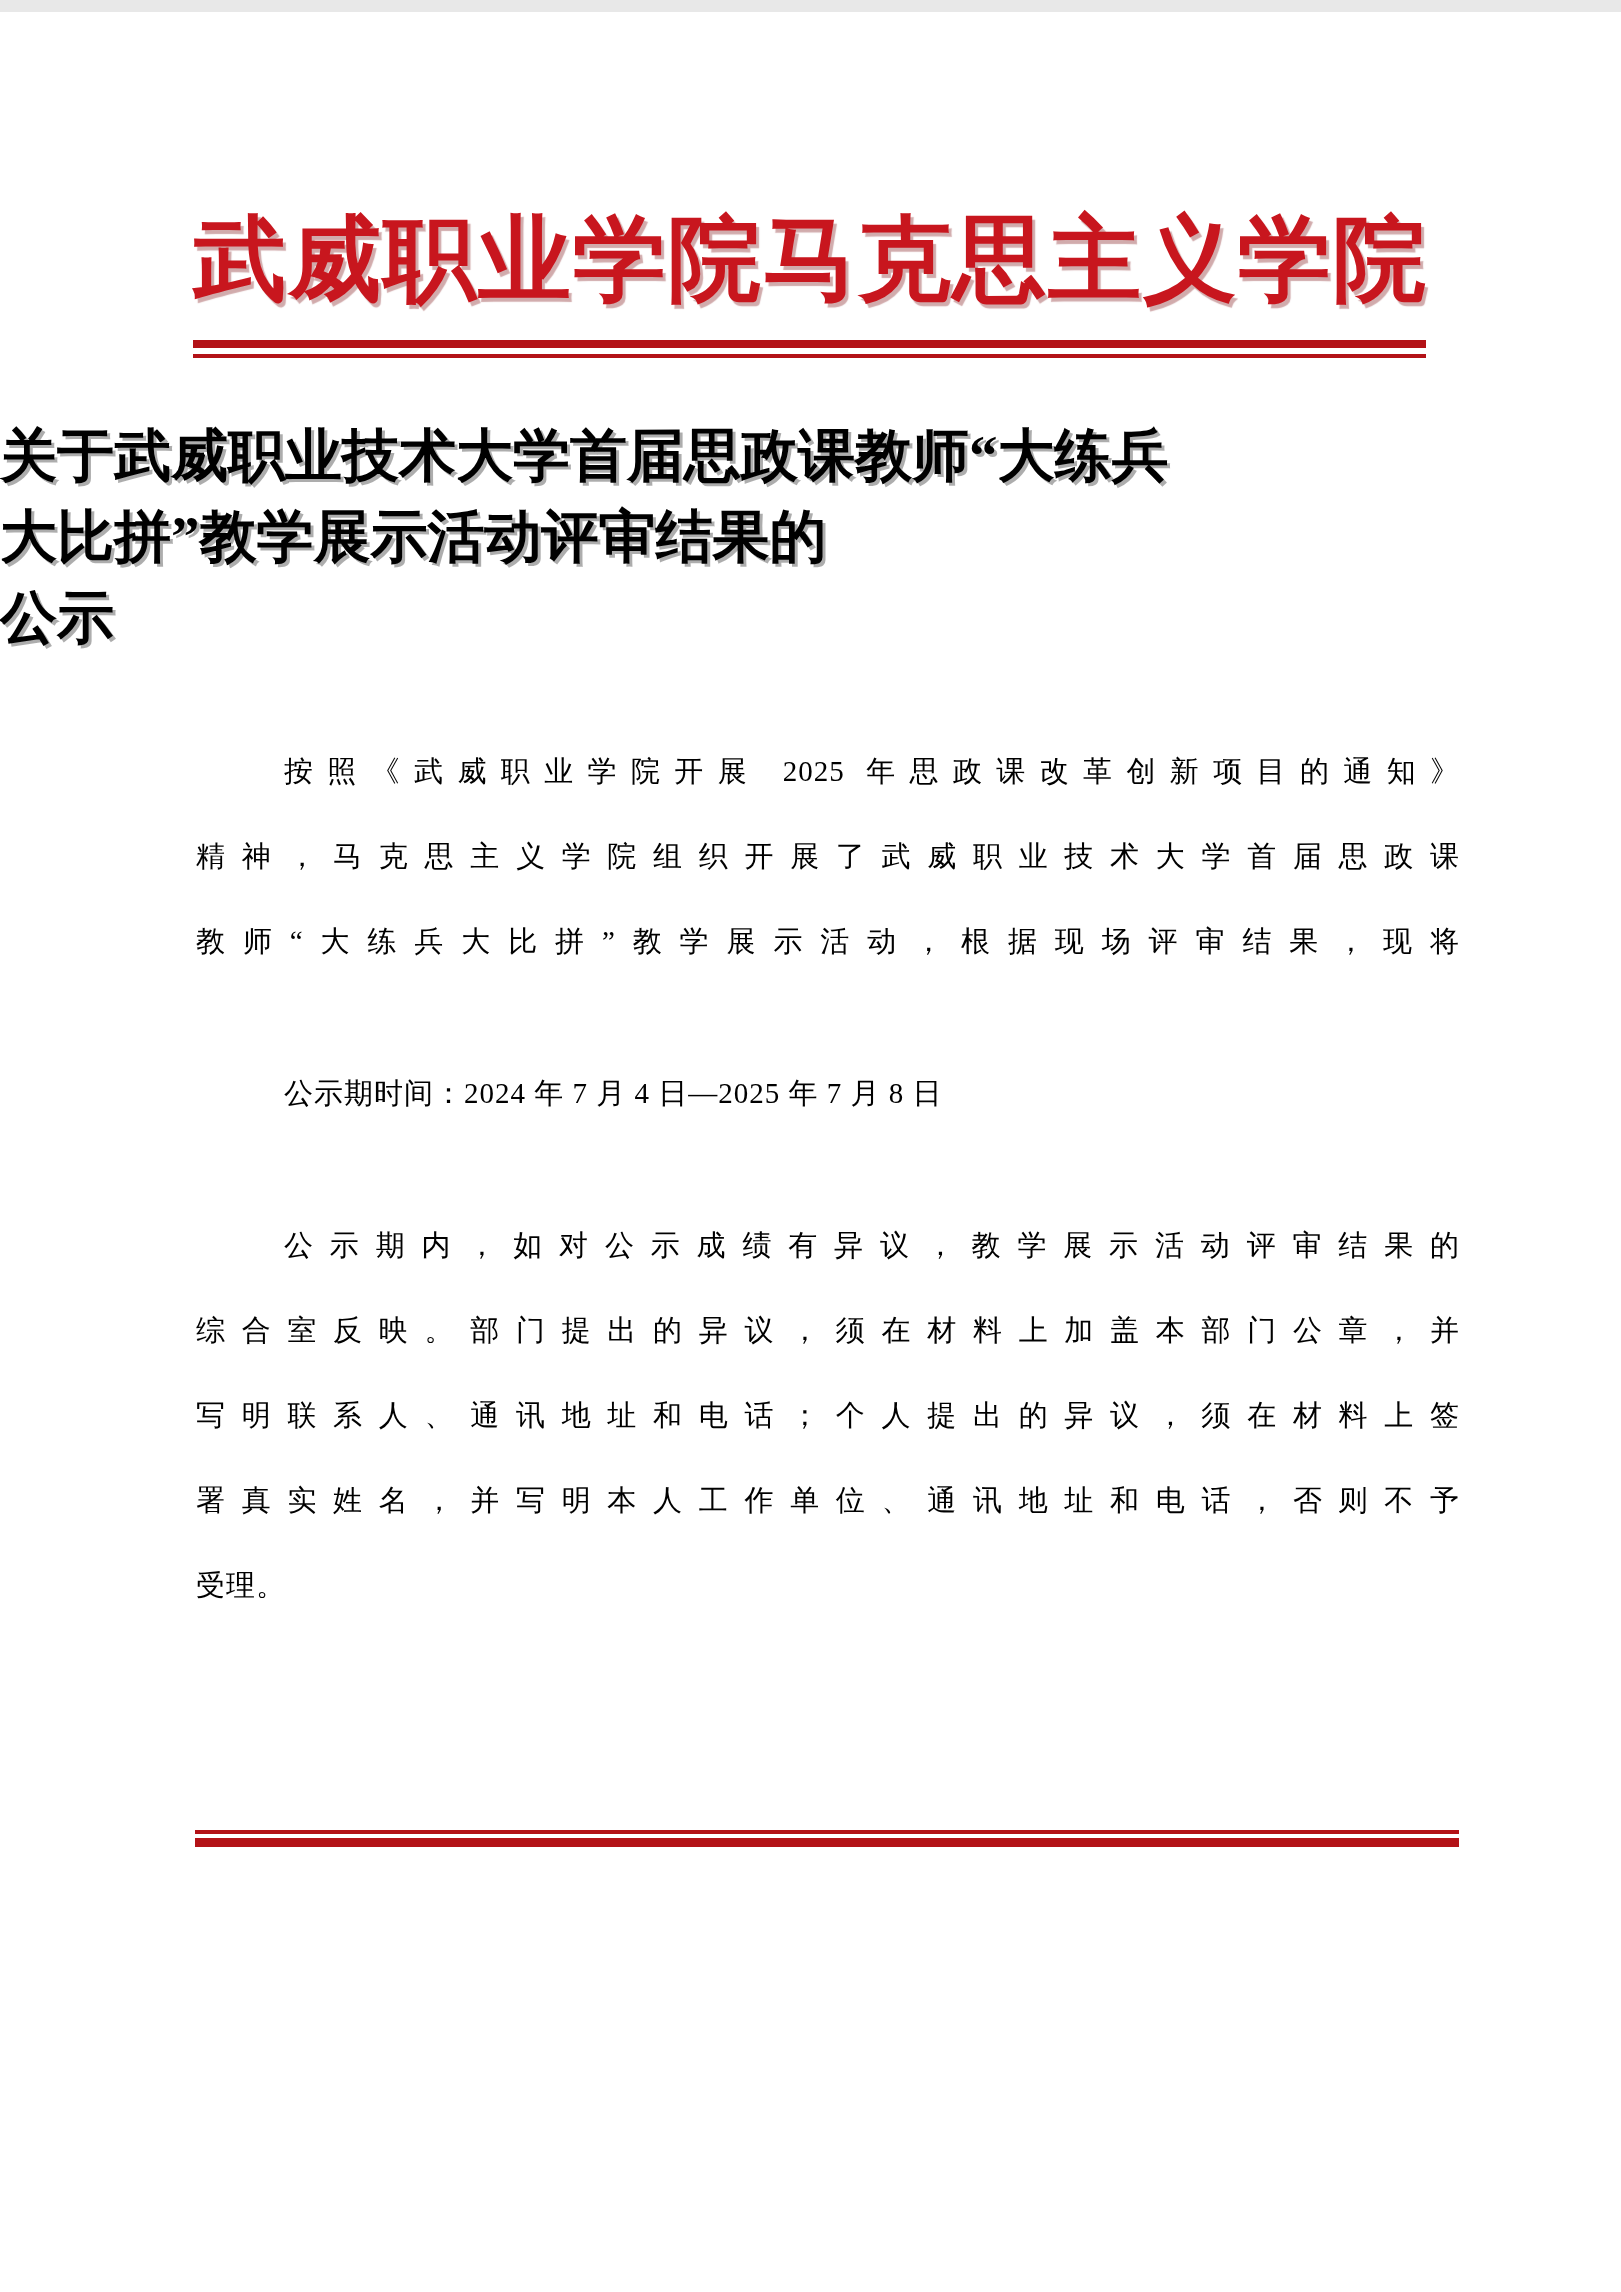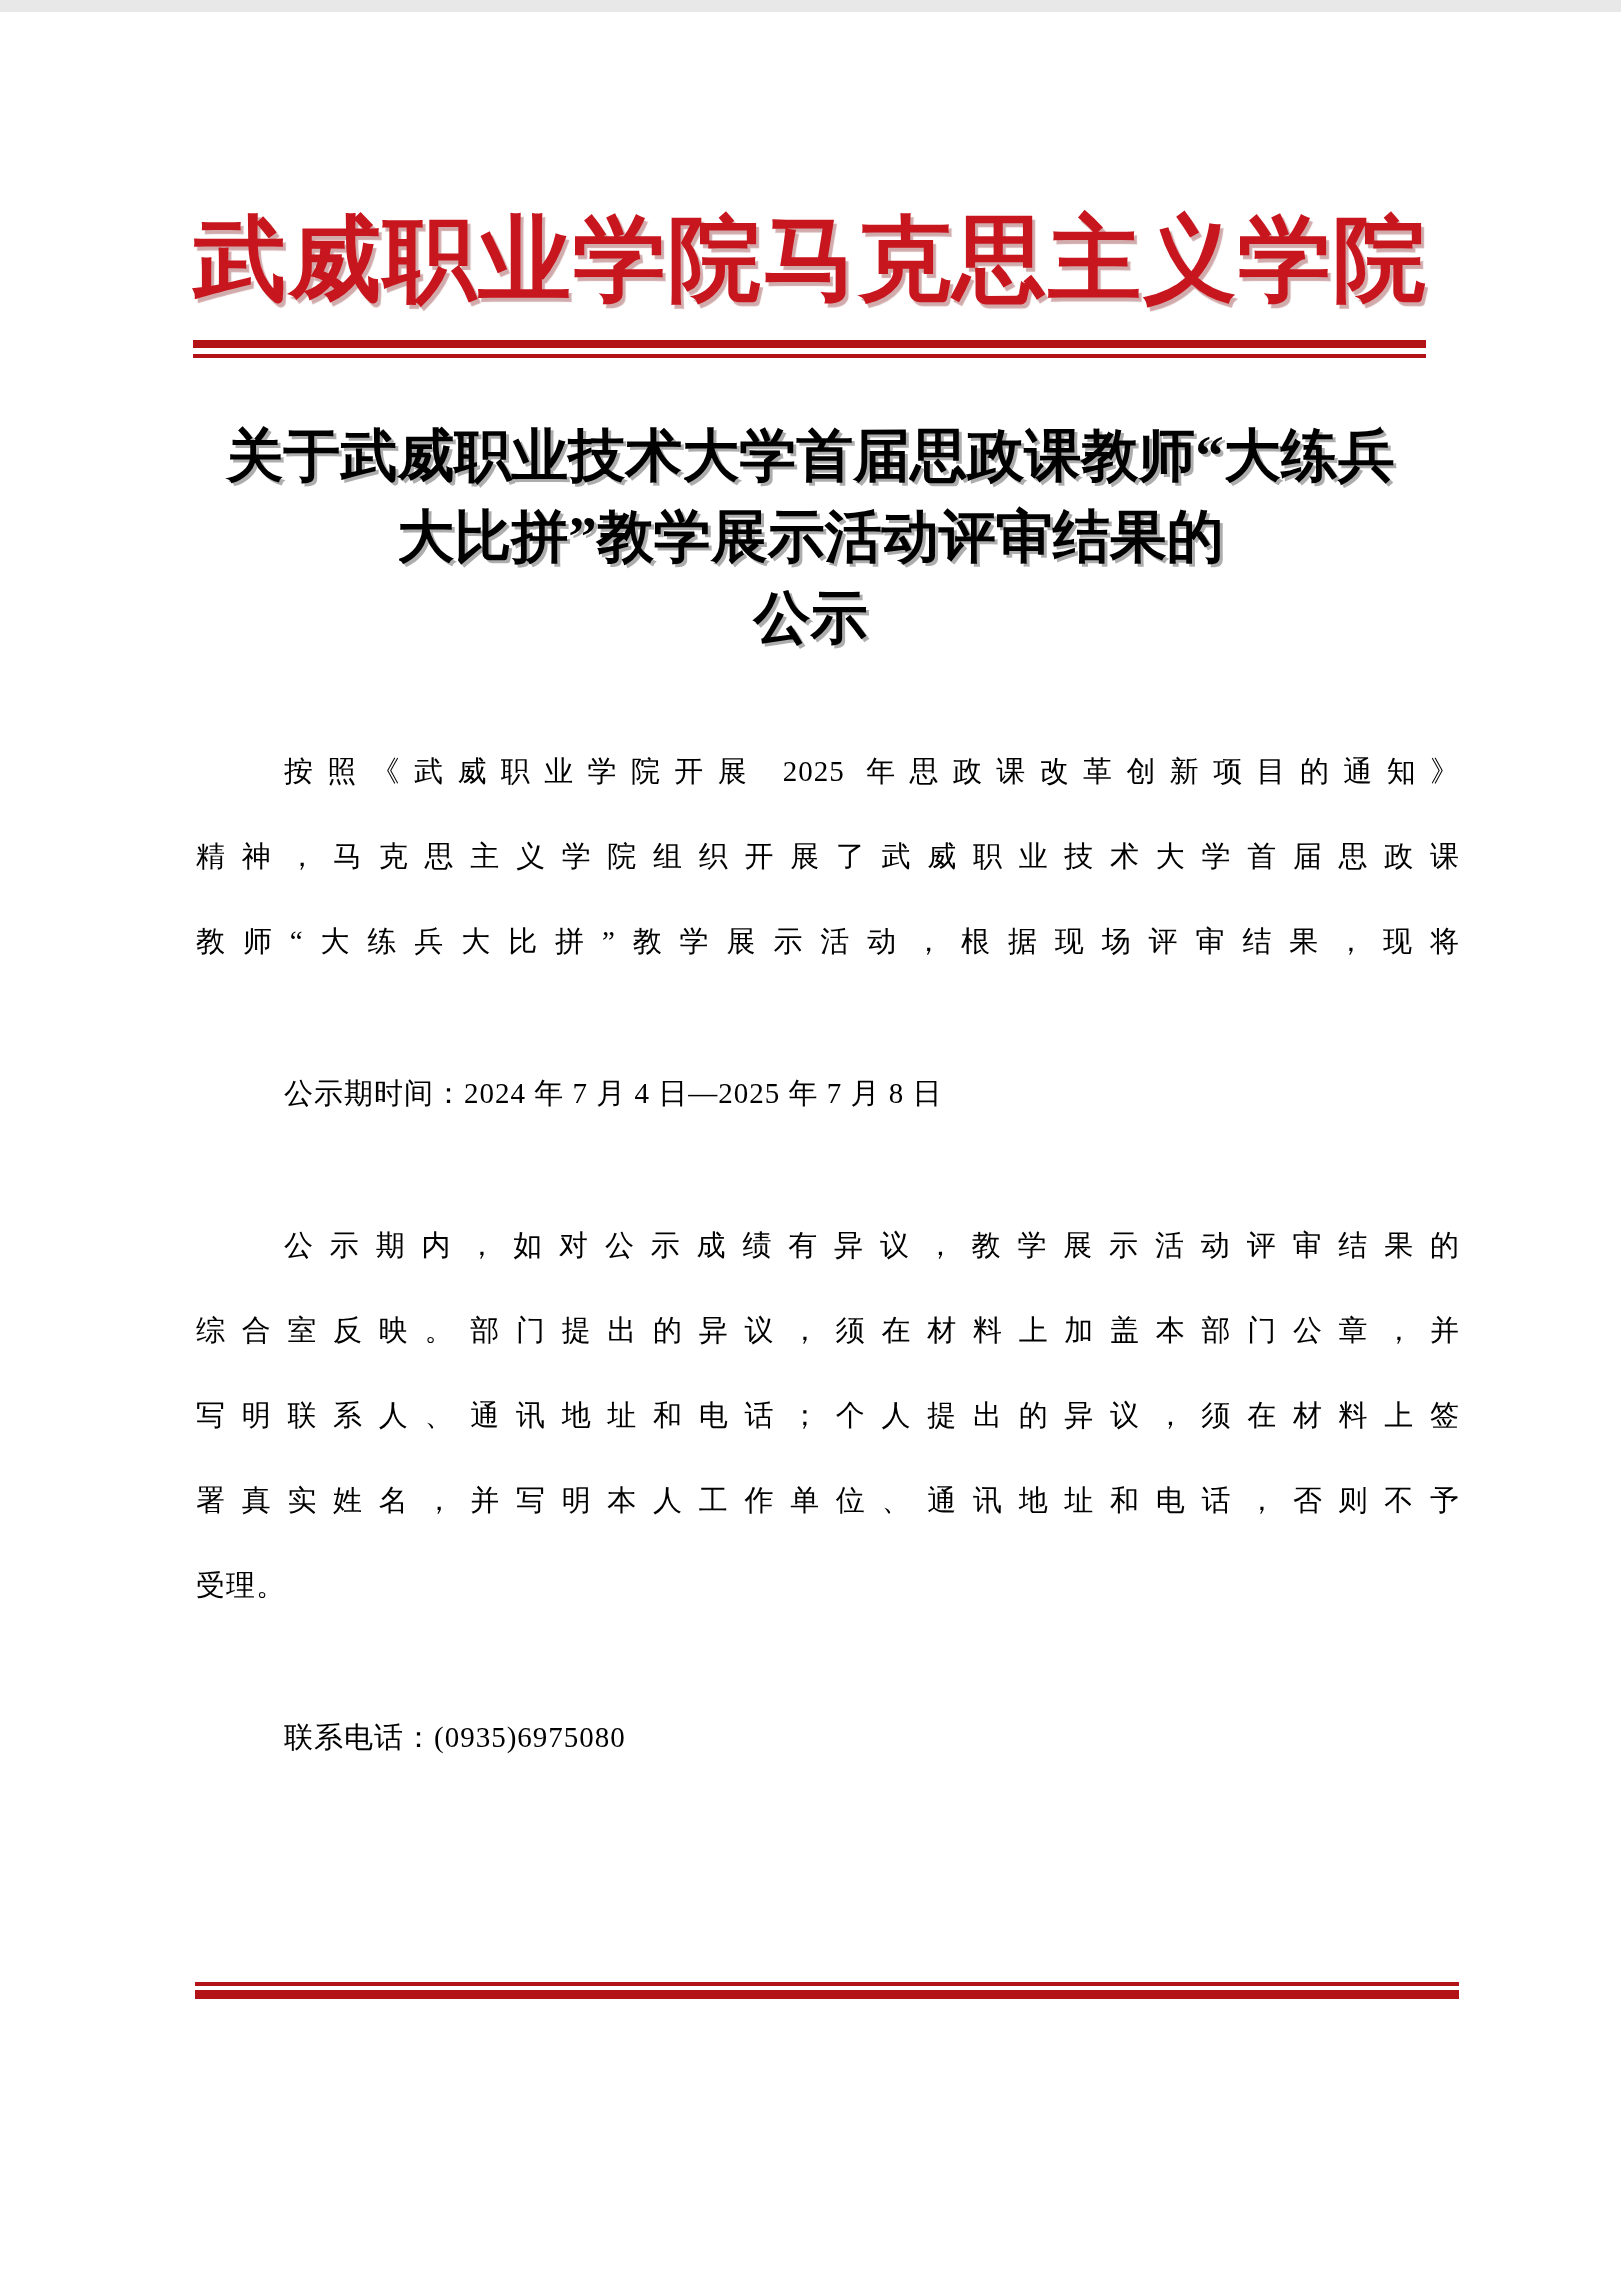--- a/index.html
+++ b/index.html
@@ -26,21 +26,21 @@
   }
   
   .rules-top { margin: 27.4px 0 0 193px; width: 1233px; }
   .rule-thick { height: 8.8px; background: #b31217; }
   .rule-thin  { height: 3.9px; background: #b31217; }
   .rule-gap-6 { height: 5.9px; }
   .rule-gap-4 { height: 3.9px; }
   
   .doc-title {
     margin-top: 57px;
-    text-align: center;
+    text-align: left;
     color: #000000;
     font-size: 57px;
     font-weight: bold;
     line-height: 81px;
     text-shadow: 2.9px 2.9px 0 rgba(0, 0, 0, 0.32);
   }
   
   .body-text {
     margin: 71px 0 0 196px;
     width: 1264px;
@@ -91,23 +91,20 @@
     </div>
 
     <div class="para">
       <div class="line full indent">公示期内，如对公示成绩有异议，教学展示活动评审结果的</div>
       <div class="line full">综合室反映。部门提出的异议，须在材料上加盖本部门公章，并</div>
       <div class="line full">写明联系人、通讯地址和电话；个人提出的异议，须在材料上签</div>
       <div class="line full">署真实姓名，并写明本人工作单位、通讯地址和电话，否则不予</div>
       <div class="line">受理。</div>
     </div>
 
-    <div class="para">
-      <div class="line indent">联系电话：(0935)6975080</div>
-    </div>
 
   </div>
 
   <div class="rules-bottom">
     <div class="rule-thin"></div>
     <div class="rule-gap-4"></div>
     <div class="rule-thick"></div>
   </div>
 
 </div>

